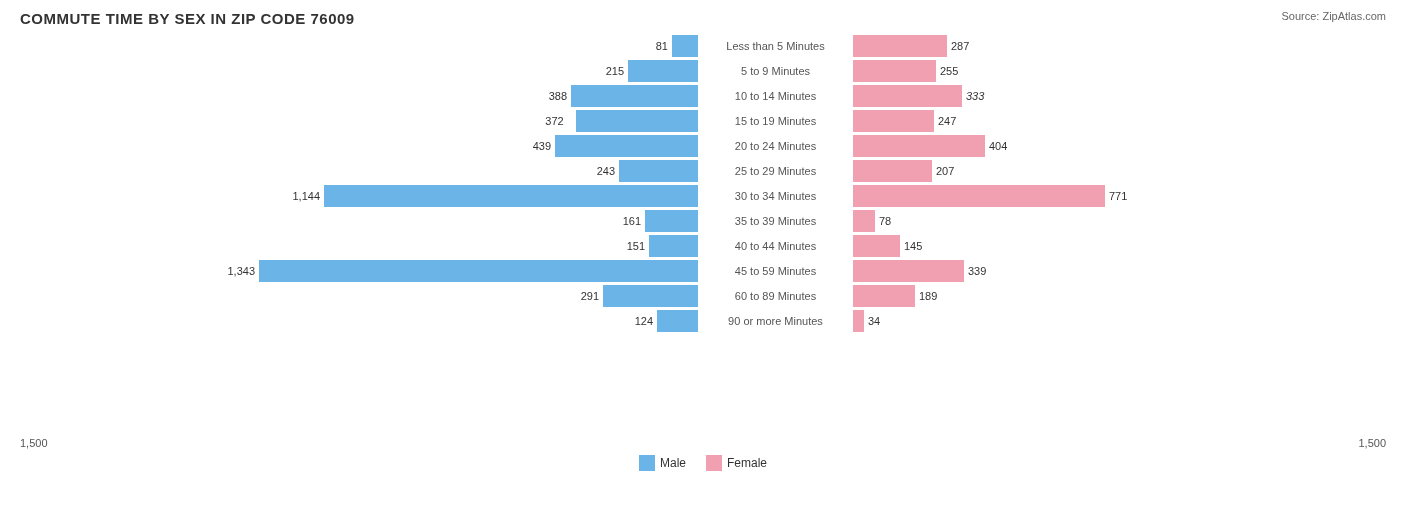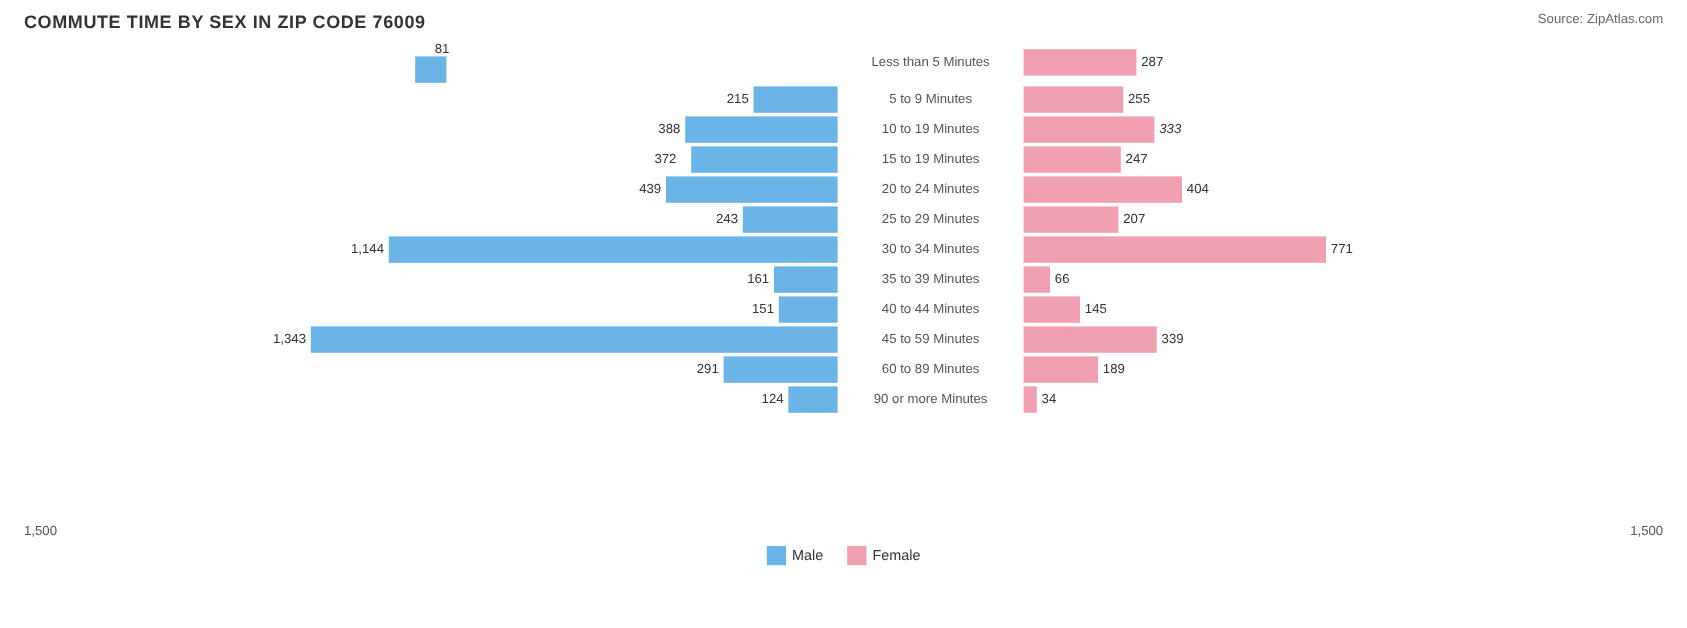--- a/index.html
+++ b/index.html
@@ -129,21 +129,21 @@
 </head>
 <body>
 
 <div class="chart-container">
   <div class="chart-title">COMMUTE TIME BY SEX IN ZIP CODE 76009</div>
   <div class="source-text">Source: ZipAtlas.com</div>
 
   <div class="bars-area" id="bars-area">
 
   <div class="bar-row-wrapper" style="display: flex; align-items: center; margin-bottom: 3px; position: relative;">
-      <div class="left-section" style="width:50%; display:flex; align-items:center; justify-content:flex-end; padding-right:5px;flex-direction:column;">
+      <div class="left-section" style="width:50%; display:flex; align-items:center; justify-content:flex-end; padding-right:5px;">
         <span class="value-left" style="font-size:11px;color:#333;margin-right:4px;min-width:35px;text-align:right;">81</span>
         <div class="bar-male" style="background:#6ab4e8;height:22px;width:26px;display:inline-block;"></div>
       </div>
       <div style="width:145px;text-align:center;font-size:11px;color:#555;white-space:nowrap;z-index:10;flex-shrink:0;">Less than 5 Minutes</div>
       <div class="right-section" style="width:calc(50% - 145px); display:flex; align-items:center; justify-content:flex-start; padding-left:5px;">
         <div class="bar-female" style="background:#f0a0b0;height:22px;width:94px;display:inline-block;"></div>
         <span class="value-right" style="font-size:11px;color:#333;margin-left:4px;">287</span>
       </div>
     </div>
       <div class="bar-row-wrapper" style="display: flex; align-items: center; margin-bottom: 3px; position: relative;">
@@ -155,21 +155,21 @@
       <div class="right-section" style="width:calc(50% - 145px); display:flex; align-items:center; justify-content:flex-start; padding-left:5px;">
         <div class="bar-female" style="background:#f0a0b0;height:22px;width:83px;display:inline-block;"></div>
         <span class="value-right" style="font-size:11px;color:#333;margin-left:4px;">255</span>
       </div>
     </div>
       <div class="bar-row-wrapper" style="display: flex; align-items: center; margin-bottom: 3px; position: relative;">
       <div class="left-section" style="width:50%; display:flex; align-items:center; justify-content:flex-end; padding-right:5px;">
         <span class="value-left" style="font-size:11px;color:#333;margin-right:4px;min-width:35px;text-align:right;">388</span>
         <div class="bar-male" style="background:#6ab4e8;height:22px;width:127px;display:inline-block;"></div>
       </div>
-      <div style="width:145px;text-align:center;font-size:11px;color:#555;white-space:nowrap;z-index:10;flex-shrink:0;">10 to 19 Minutes</div>
+      <div style="width:145px;text-align:center;font-size:11px;color:#555;white-space:nowrap;z-index:10;flex-shrink:0;">10 to 14 Minutes</div>
       <div class="right-section" style="width:calc(50% - 145px); display:flex; align-items:center; justify-content:flex-start; padding-left:5px;">
         <div class="bar-female" style="background:#f0a0b0;height:22px;width:109px;display:inline-block;"></div>
         <span class="value-right" style="font-size:11px;color:#333;margin-left:4px;font-style:italic;">333</span>
       </div>
     </div>
       <div class="bar-row-wrapper" style="display: flex; align-items: center; margin-bottom: 3px; position: relative;">
       <div class="left-section" style="width:50%; display:flex; align-items:center; justify-content:flex-end; padding-right:5px;">
         <span class="value-left" style="font-size:11px;color:#333;margin-right:4px;min-width:35px;text-align:center;">372</span>
         <div class="bar-male" style="background:#6ab4e8;height:22px;width:122px;display:inline-block;"></div>
       </div>
@@ -213,21 +213,21 @@
       </div>
     </div>
       <div class="bar-row-wrapper" style="display: flex; align-items: center; margin-bottom: 3px; position: relative;">
       <div class="left-section" style="width:50%; display:flex; align-items:center; justify-content:flex-end; padding-right:5px;">
         <span class="value-left" style="font-size:11px;color:#333;margin-right:4px;min-width:35px;text-align:right;">161</span>
         <div class="bar-male" style="background:#6ab4e8;height:22px;width:53px;display:inline-block;"></div>
       </div>
       <div style="width:145px;text-align:center;font-size:11px;color:#555;white-space:nowrap;z-index:10;flex-shrink:0;">35 to 39 Minutes</div>
       <div class="right-section" style="width:calc(50% - 145px); display:flex; align-items:center; justify-content:flex-start; padding-left:5px;">
         <div class="bar-female" style="background:#f0a0b0;height:22px;width:22px;display:inline-block;"></div>
-        <span class="value-right" style="font-size:11px;color:#333;margin-left:4px;">66</span>
+        <span class="value-right" style="font-size:11px;color:#333;margin-left:4px;">78</span>
       </div>
     </div>
       <div class="bar-row-wrapper" style="display: flex; align-items: center; margin-bottom: 3px; position: relative;">
       <div class="left-section" style="width:50%; display:flex; align-items:center; justify-content:flex-end; padding-right:5px;">
         <span class="value-left" style="font-size:11px;color:#333;margin-right:4px;min-width:35px;text-align:right;">151</span>
         <div class="bar-male" style="background:#6ab4e8;height:22px;width:49px;display:inline-block;"></div>
       </div>
       <div style="width:145px;text-align:center;font-size:11px;color:#555;white-space:nowrap;z-index:10;flex-shrink:0;">40 to 44 Minutes</div>
       <div class="right-section" style="width:calc(50% - 145px); display:flex; align-items:center; justify-content:flex-start; padding-left:5px;">
         <div class="bar-female" style="background:#f0a0b0;height:22px;width:47px;display:inline-block;"></div>

